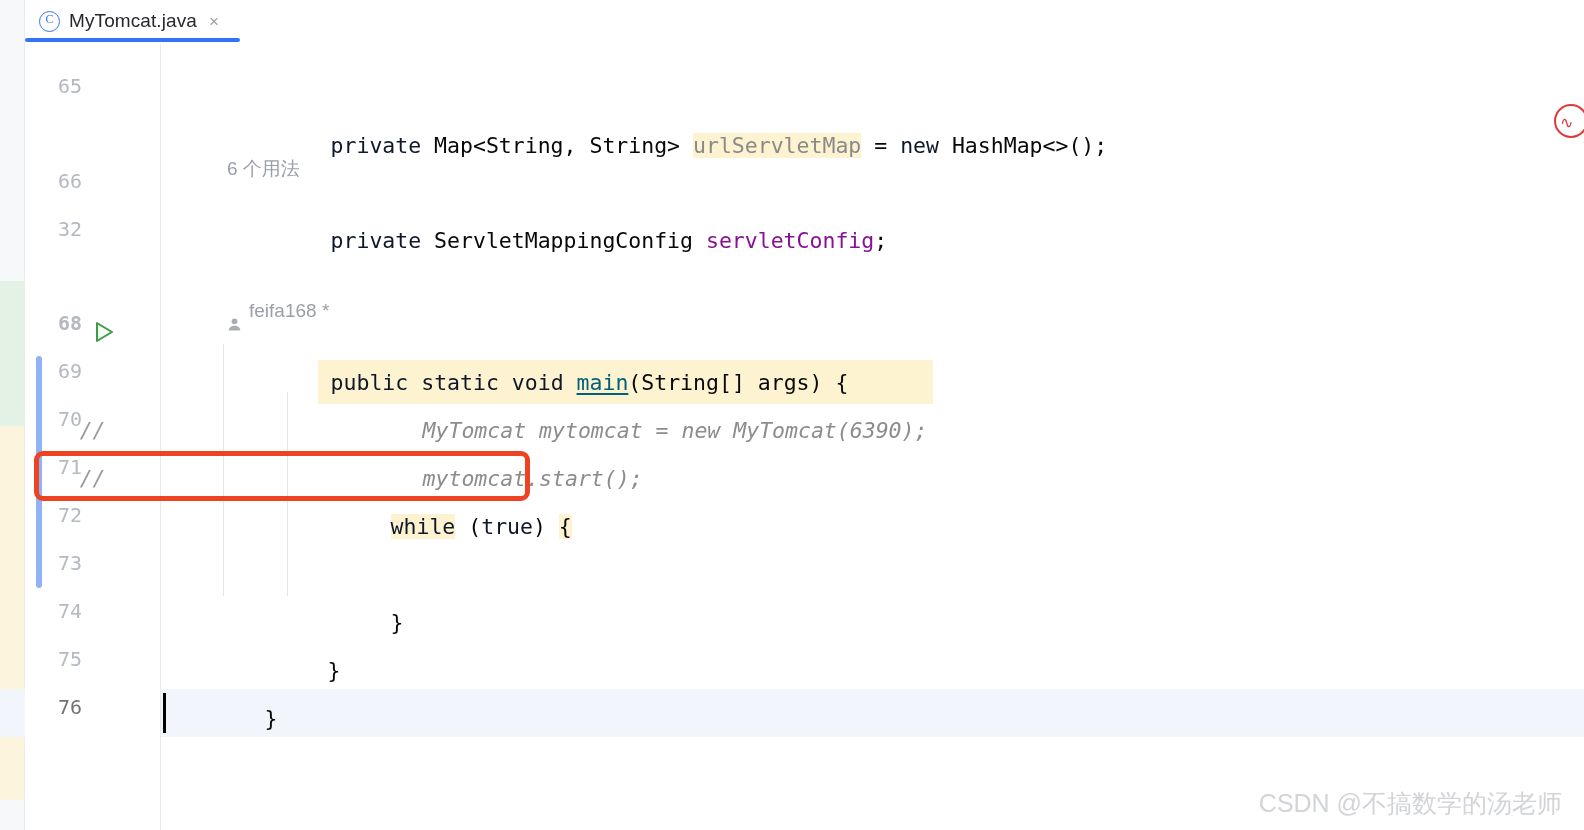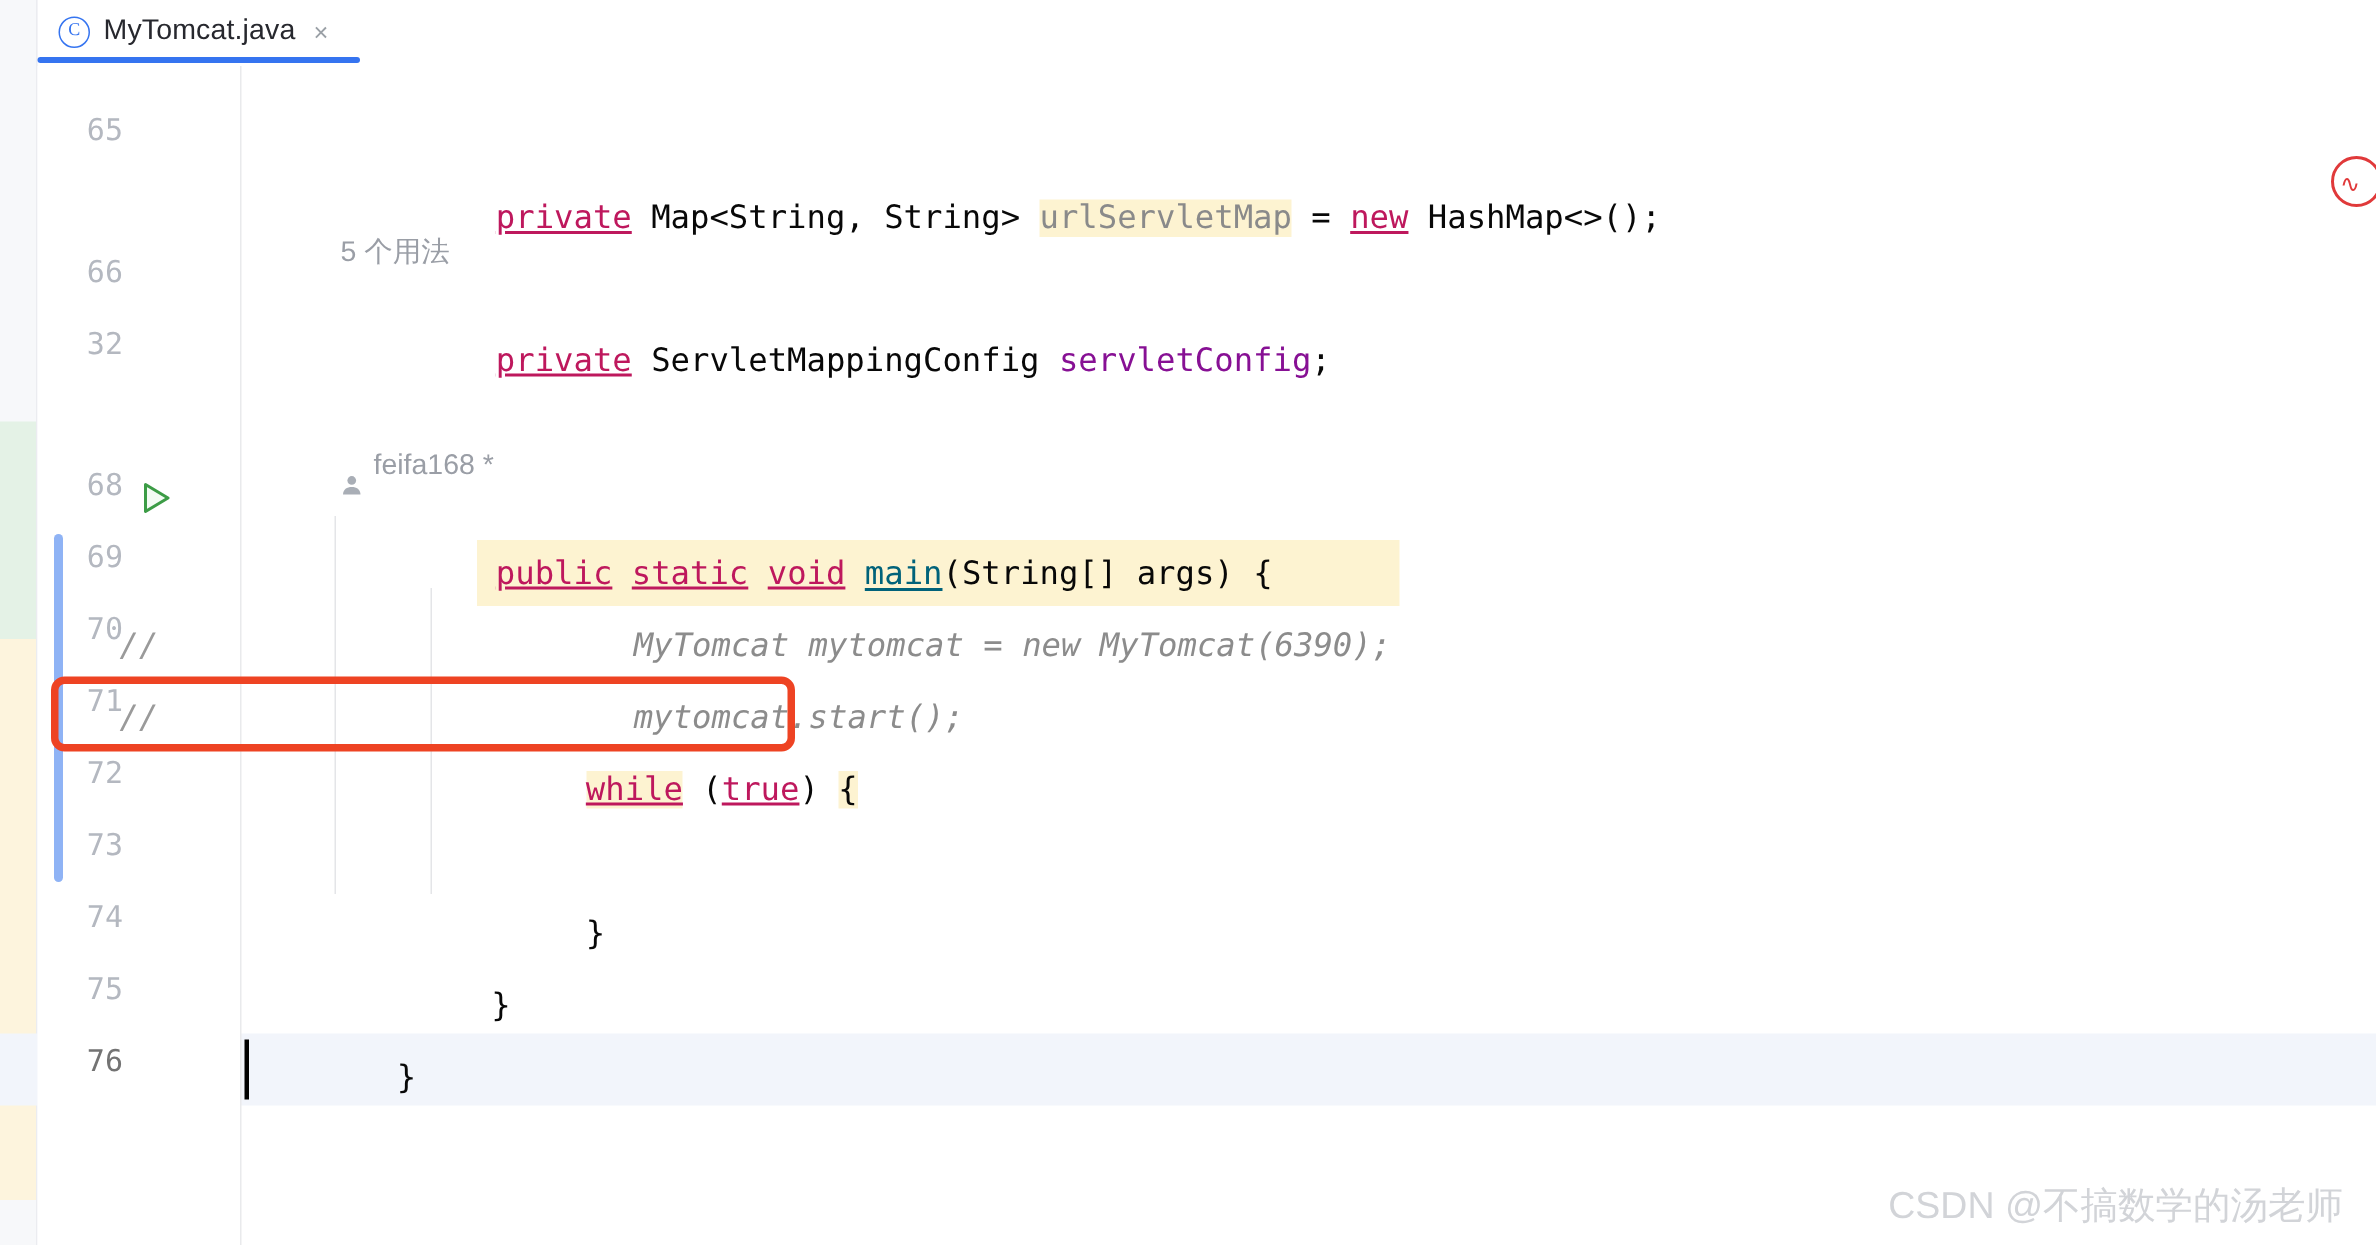--- a/index.html
+++ b/index.html
@@ -162,21 +162,21 @@
   }
   
   .block-bar {
     position: absolute;
     width: 6px;
     border-radius: 3px;
     background: #8fb3f5;
   }
 
   
-  .kw   { color: #be185d; text-decoration: underline; }
+  .kw   { color: #0f172a; }
   .fld  { color: #871094; }
   .mth  { color: #00627a; text-decoration: underline; text-underline-offset: 3px; }
   .plain{ color: #080808; }
   .hl-ident {
     background: #fdf3d1;
     color: #8a8a8a;
   }
   .hl-brace {
     background: #fdf3d1;
   }
@@ -313,21 +313,21 @@
       <div class="vcs-band vcs-cream" style="top:382px;height:374px;"></div>
     </div>
     <div class="bottom-strip"></div>
 
     <div class="caret-line-bg" style="top:645px;"></div>
 
     <div class="gutter">
       <div class="lineno" style="top:30px;">65</div>
       <div class="lineno" style="top:125px;">66</div>
       <div class="lineno" style="top:173px;">32</div>
-      <div class="lineno" style="top:267px;">68</div>
+      <div class="lineno" style="top:267px;font-weight:bold;">68</div>
       <div class="lineno" style="top:315px;">69</div>
       <div class="lineno" style="top:363px;">70</div>
       <div class="lineno" style="top:411px;">71</div>
       <div class="lineno" style="top:459px;">72</div>
       <div class="lineno" style="top:507px;">73</div>
       <div class="lineno" style="top:555px;">74</div>
       <div class="lineno" style="top:603px;">75</div>
       <div class="lineno current" style="top:651px;">76</div>
     </div>
     <div class="gutter-sep"></div>
@@ -354,21 +354,21 @@
 
     <div class="hl-block" style="left:318px; top:316px; width:615px;"></div>
 
     <div class="code-area">
 
       <div class="code-line" style="top:30px; padding-left:66px;">
         <span class="kw">private</span><span class="plain"> Map&lt;String, String&gt; </span><span class="hl-ident">urlServletMap</span><span class="plain"> = </span><span class="kw">new</span><span class="plain"> HashMap&lt;&gt;();</span>
       </div>
 
       <div class="inlay" style="left:66px; top:104px;">
-        <span>5 个用法</span>
+        <span>6 个用法</span>
       </div>
 
       <div class="code-line" style="top:125px; padding-left:66px;">
         <span class="kw">private</span><span class="plain"> ServletMappingConfig </span><span class="fld">servletConfig</span><span class="plain">;</span>
       </div>
 
       <div class="code-line" style="top:173px; padding-left:66px;"></div>
 
       <div class="inlay" style="left:66px; top:246px;">
         <span class="person-icon">

